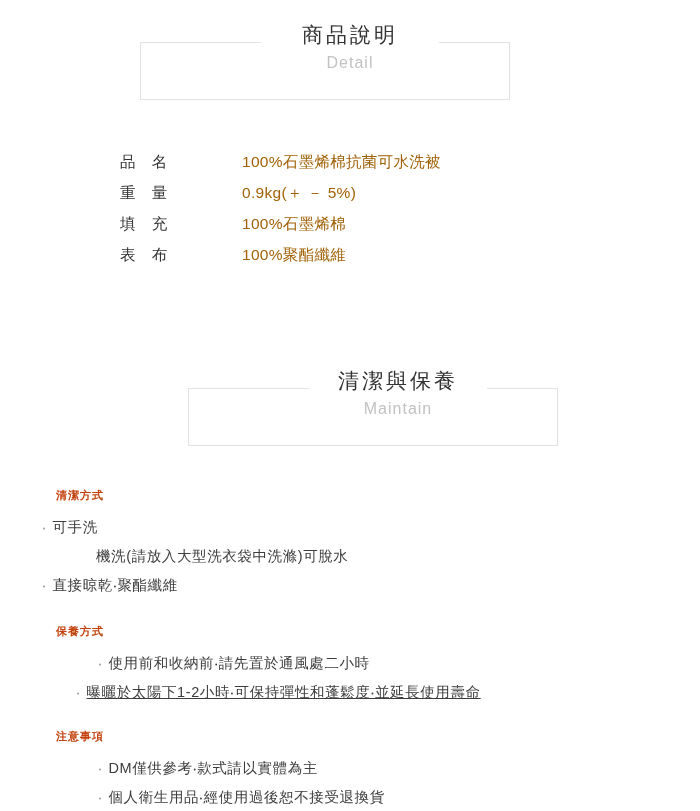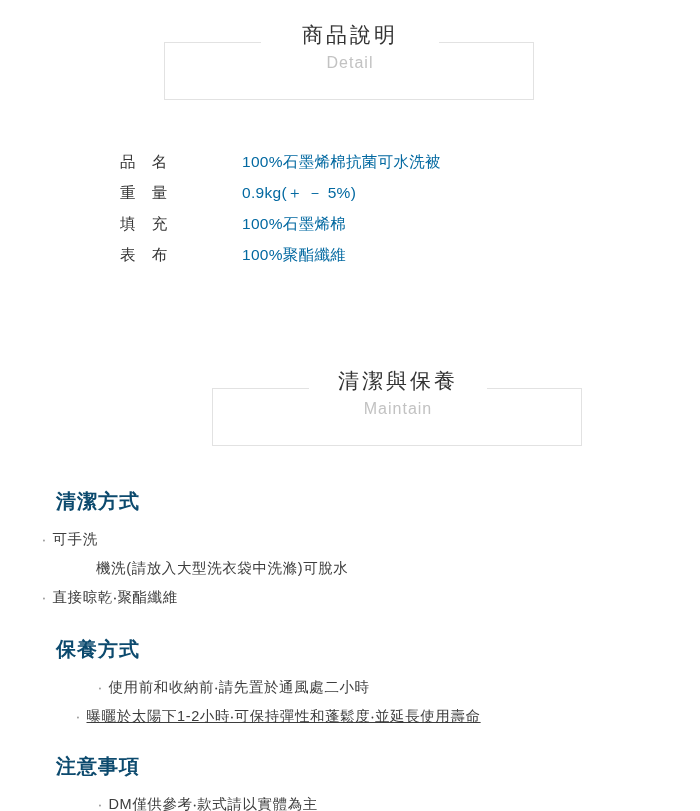--- a/index.html
+++ b/index.html
@@ -12,23 +12,24 @@
     background: #ffffff;
     font-family: "Liberation Sans", sans-serif;
     color: #3a3a3a;
     position: relative;
     overflow: hidden;
   }
 
   
   .section-head {
     position: absolute;
-    left: 164px;
+    left: 140px;
     width: 372px;
     height: 60px;
+    padding-left: 48px;
   }
   .section-head .frame {
     position: absolute;
     left: 0;
     top: 0;
     width: 370px;
     height: 58px;
     border: 1px solid #e2e2e2;
     box-sizing: border-box;
   }
@@ -76,37 +77,37 @@
   }
   .spec-label {
     width: 92px;
     font-size: 15.5px;
     color: #333333;
     letter-spacing: 6px;
     white-space: nowrap;
   }
   .spec-value {
     font-size: 15.5px;
-    color: #0369a1;
+    color: #a16207;
     letter-spacing: 0.3px;
     white-space: nowrap;
   }
 
   
   .care {
     position: absolute;
     left: 0;
     top: 488px;
     width: 700px;
   }
   .care-group { margin-bottom: 6px; }
   .care-head {
-    font-size: 20px;
+    font-size: 11px;
     font-weight: bold;
-    color: #0c4a6e;
+    color: #c2410c;
     letter-spacing: 1px;
     margin-left: 56px;
     margin-bottom: 10px;
   }
   .care-list {
     list-style: none;
     margin: 0;
     padding: 0;
   }
   .care-item {

